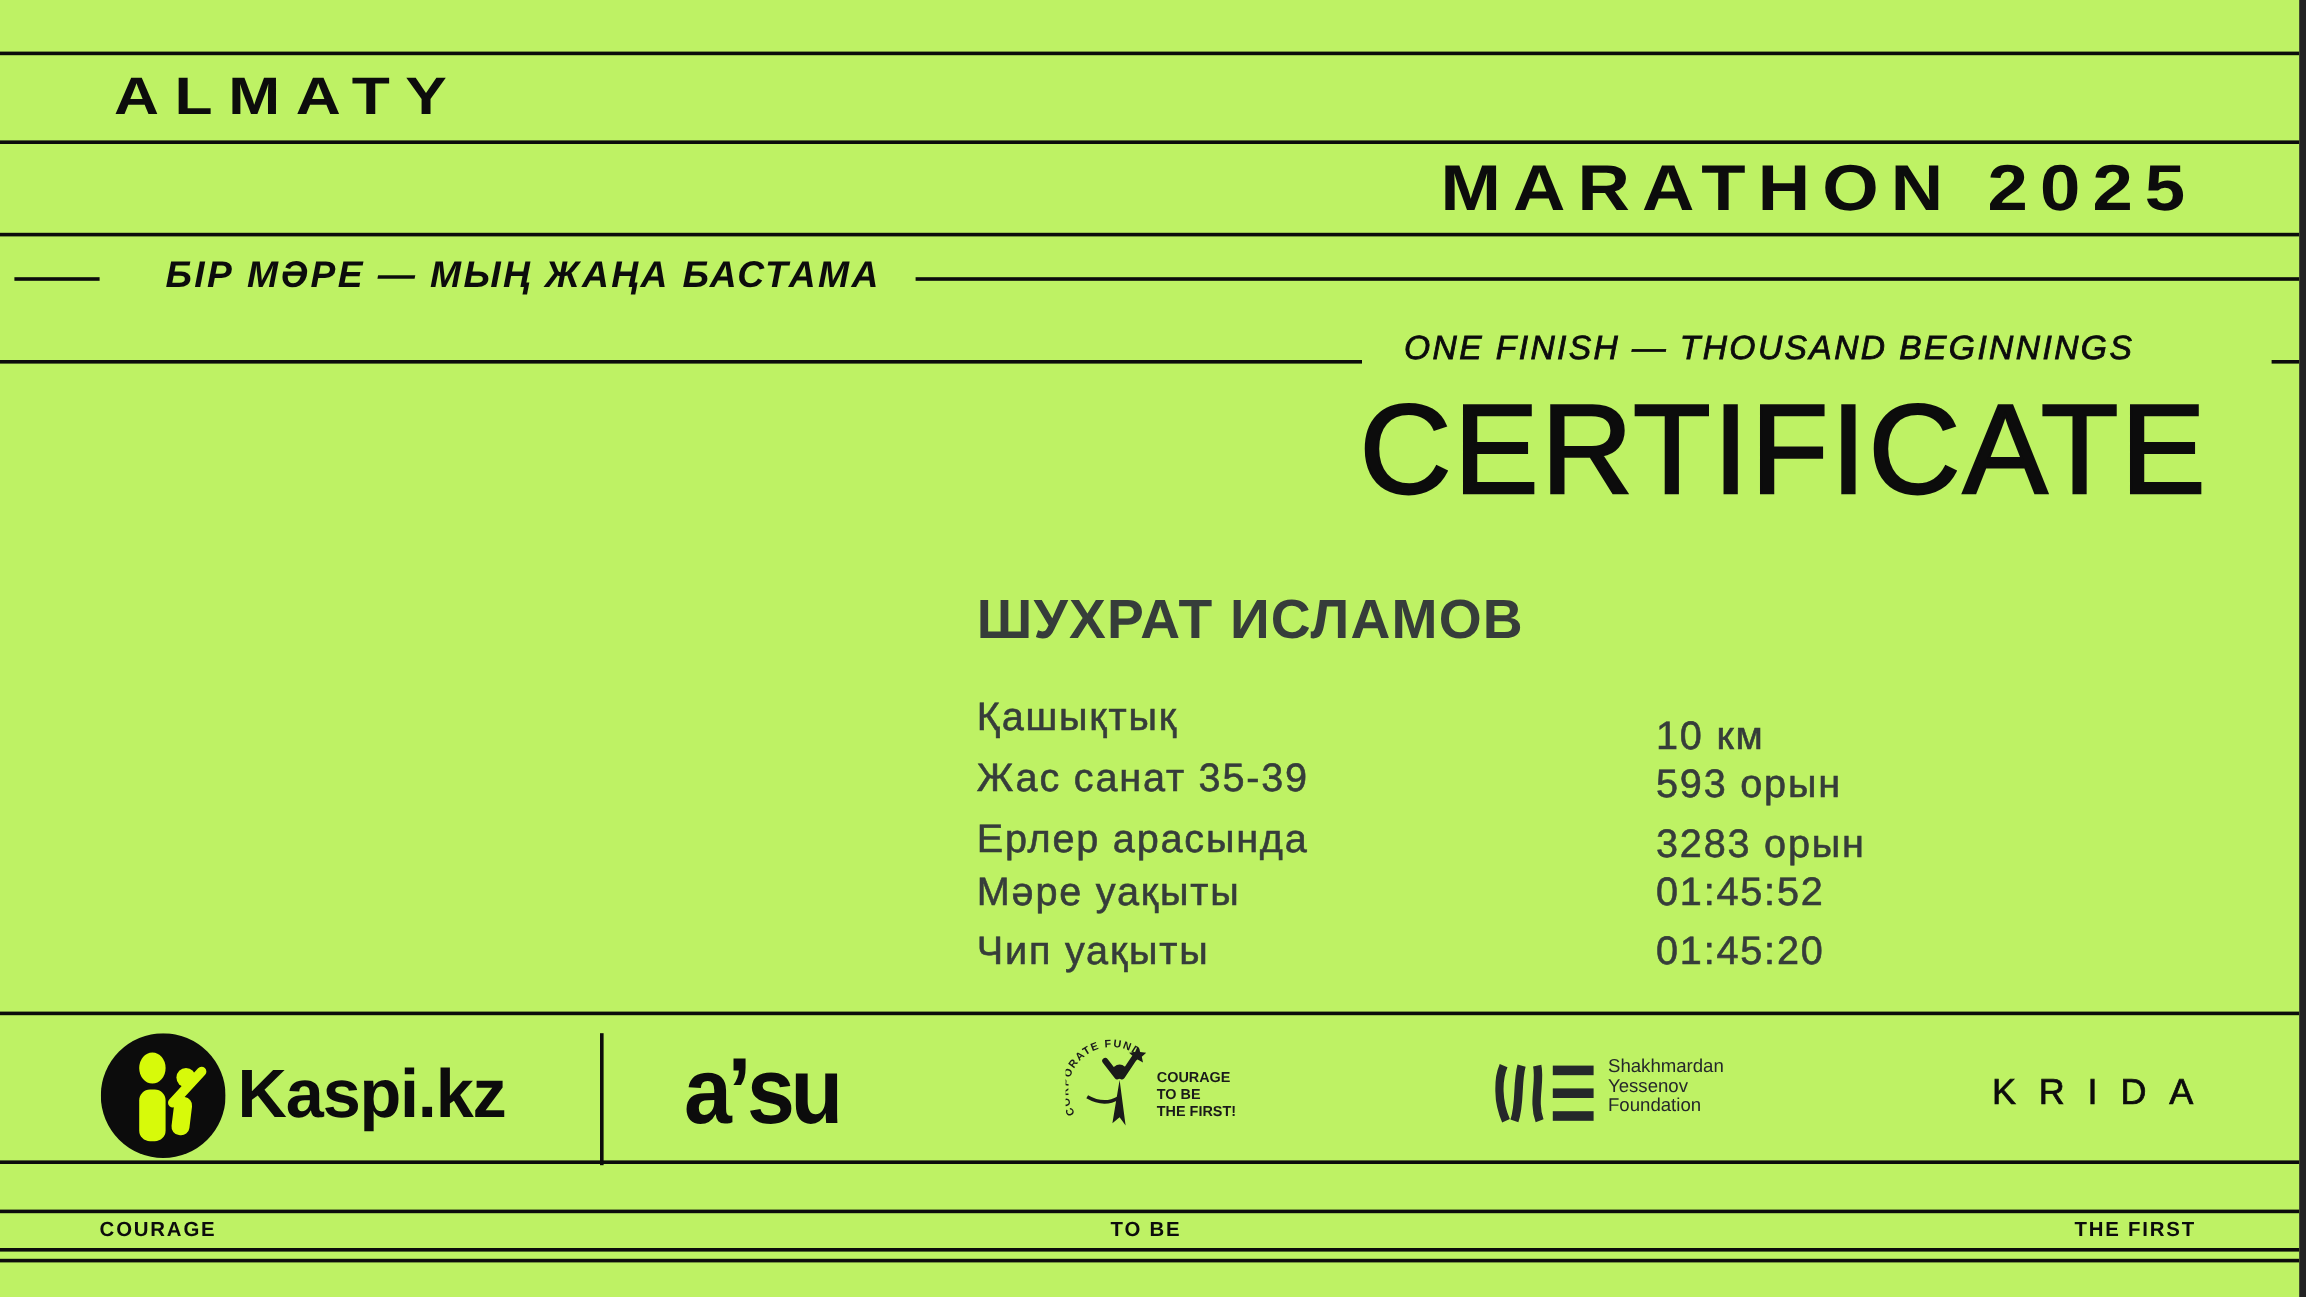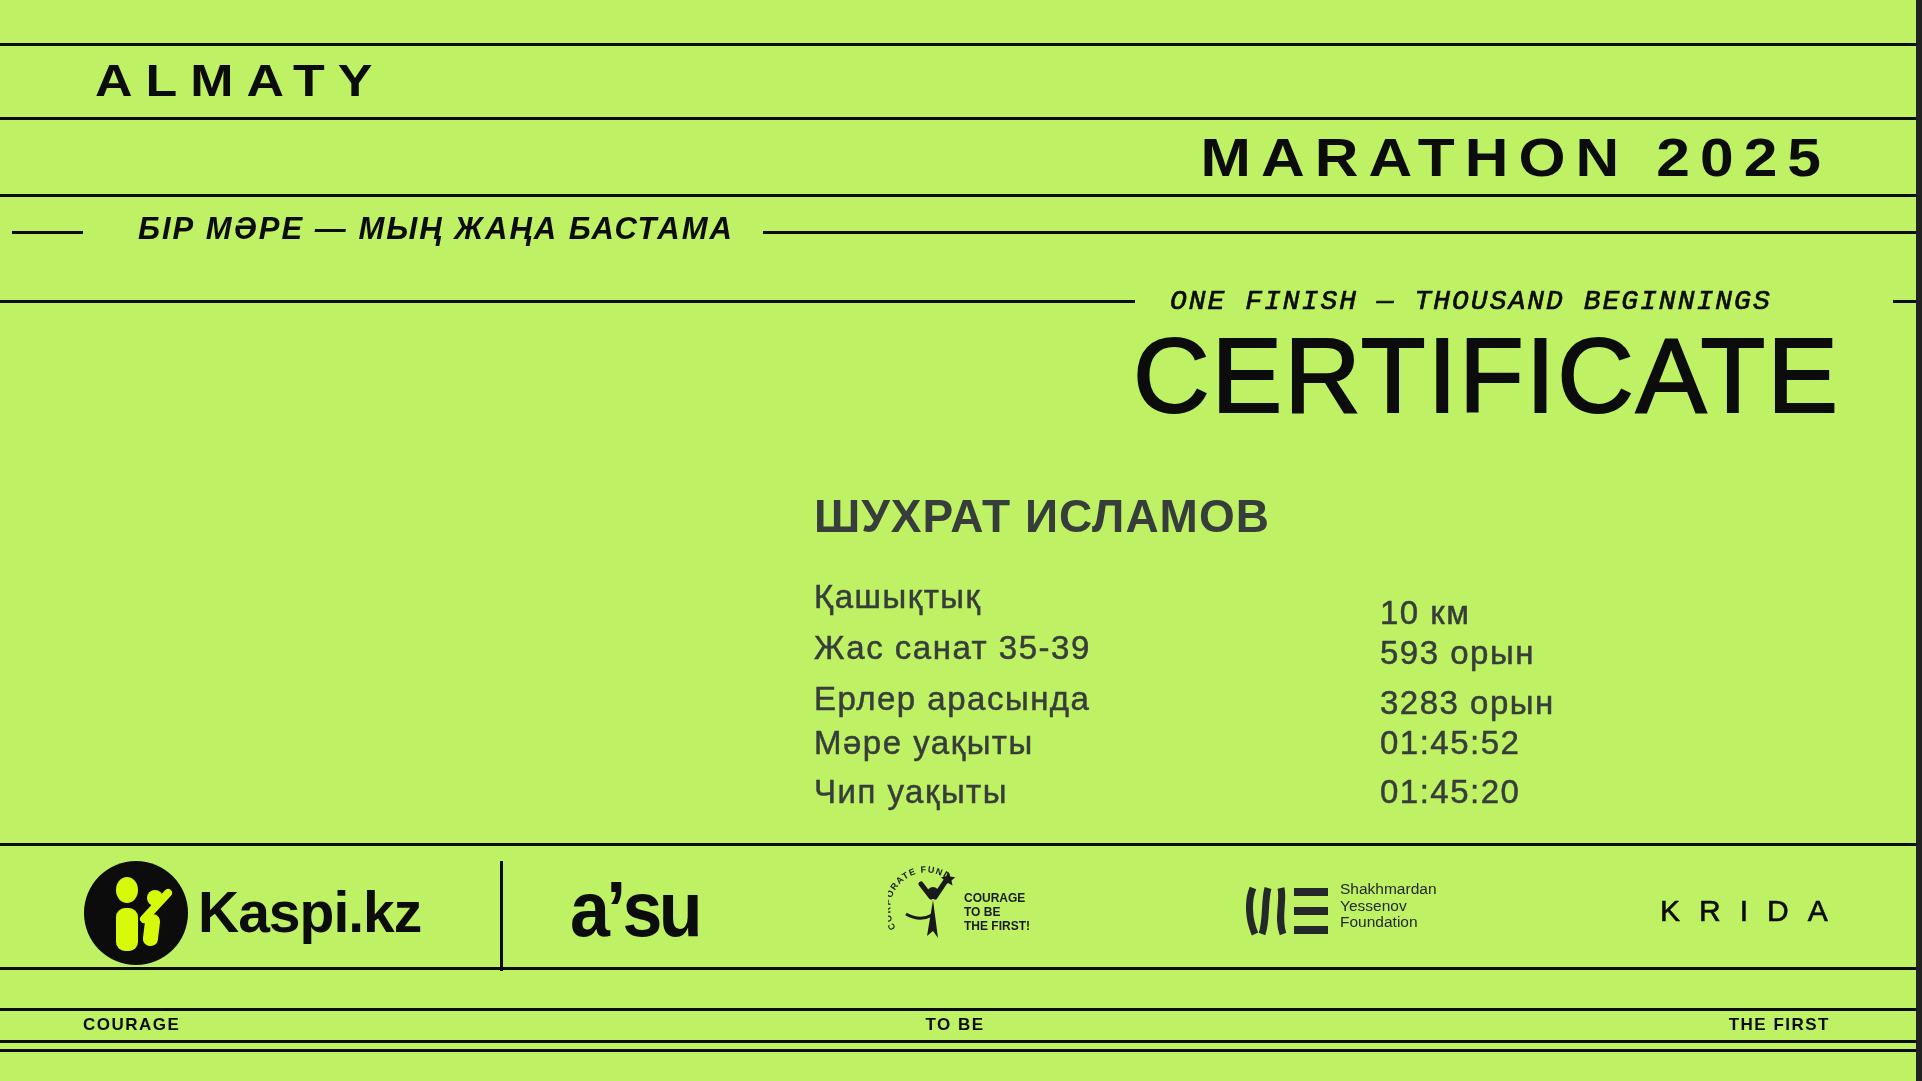--- a/index.html
+++ b/index.html
@@ -26,25 +26,24 @@
     font-size:54px;font-weight:800;letter-spacing:9px;
     transform:scaleX(1.12);transform-origin:right center;
     white-space:nowrap;
   }
   .tag-kk{
     left:138px;top:211px;
     font-size:31px;font-style:italic;font-weight:700;letter-spacing:2px;
     white-space:nowrap;
   }
   .tag-en{
-    left:1170px;top:286px;
+    left:1170px;top:274px;
     font-size:28px;font-style:italic;font-weight:400;letter-spacing:2px;
     -webkit-text-stroke:0.7px #0c0c0c;
     white-space:nowrap;
-    font-family:Liberation Mono, monospace;
   }
   .title{
     right:76px;top:322px;
     font-size:106px;font-weight:400;letter-spacing:2px;line-height:1;
     -webkit-text-stroke:2px #0c0c0c;
     white-space:nowrap;
     text-align:right;
   }
   .name{
     left:814px;top:489px;

